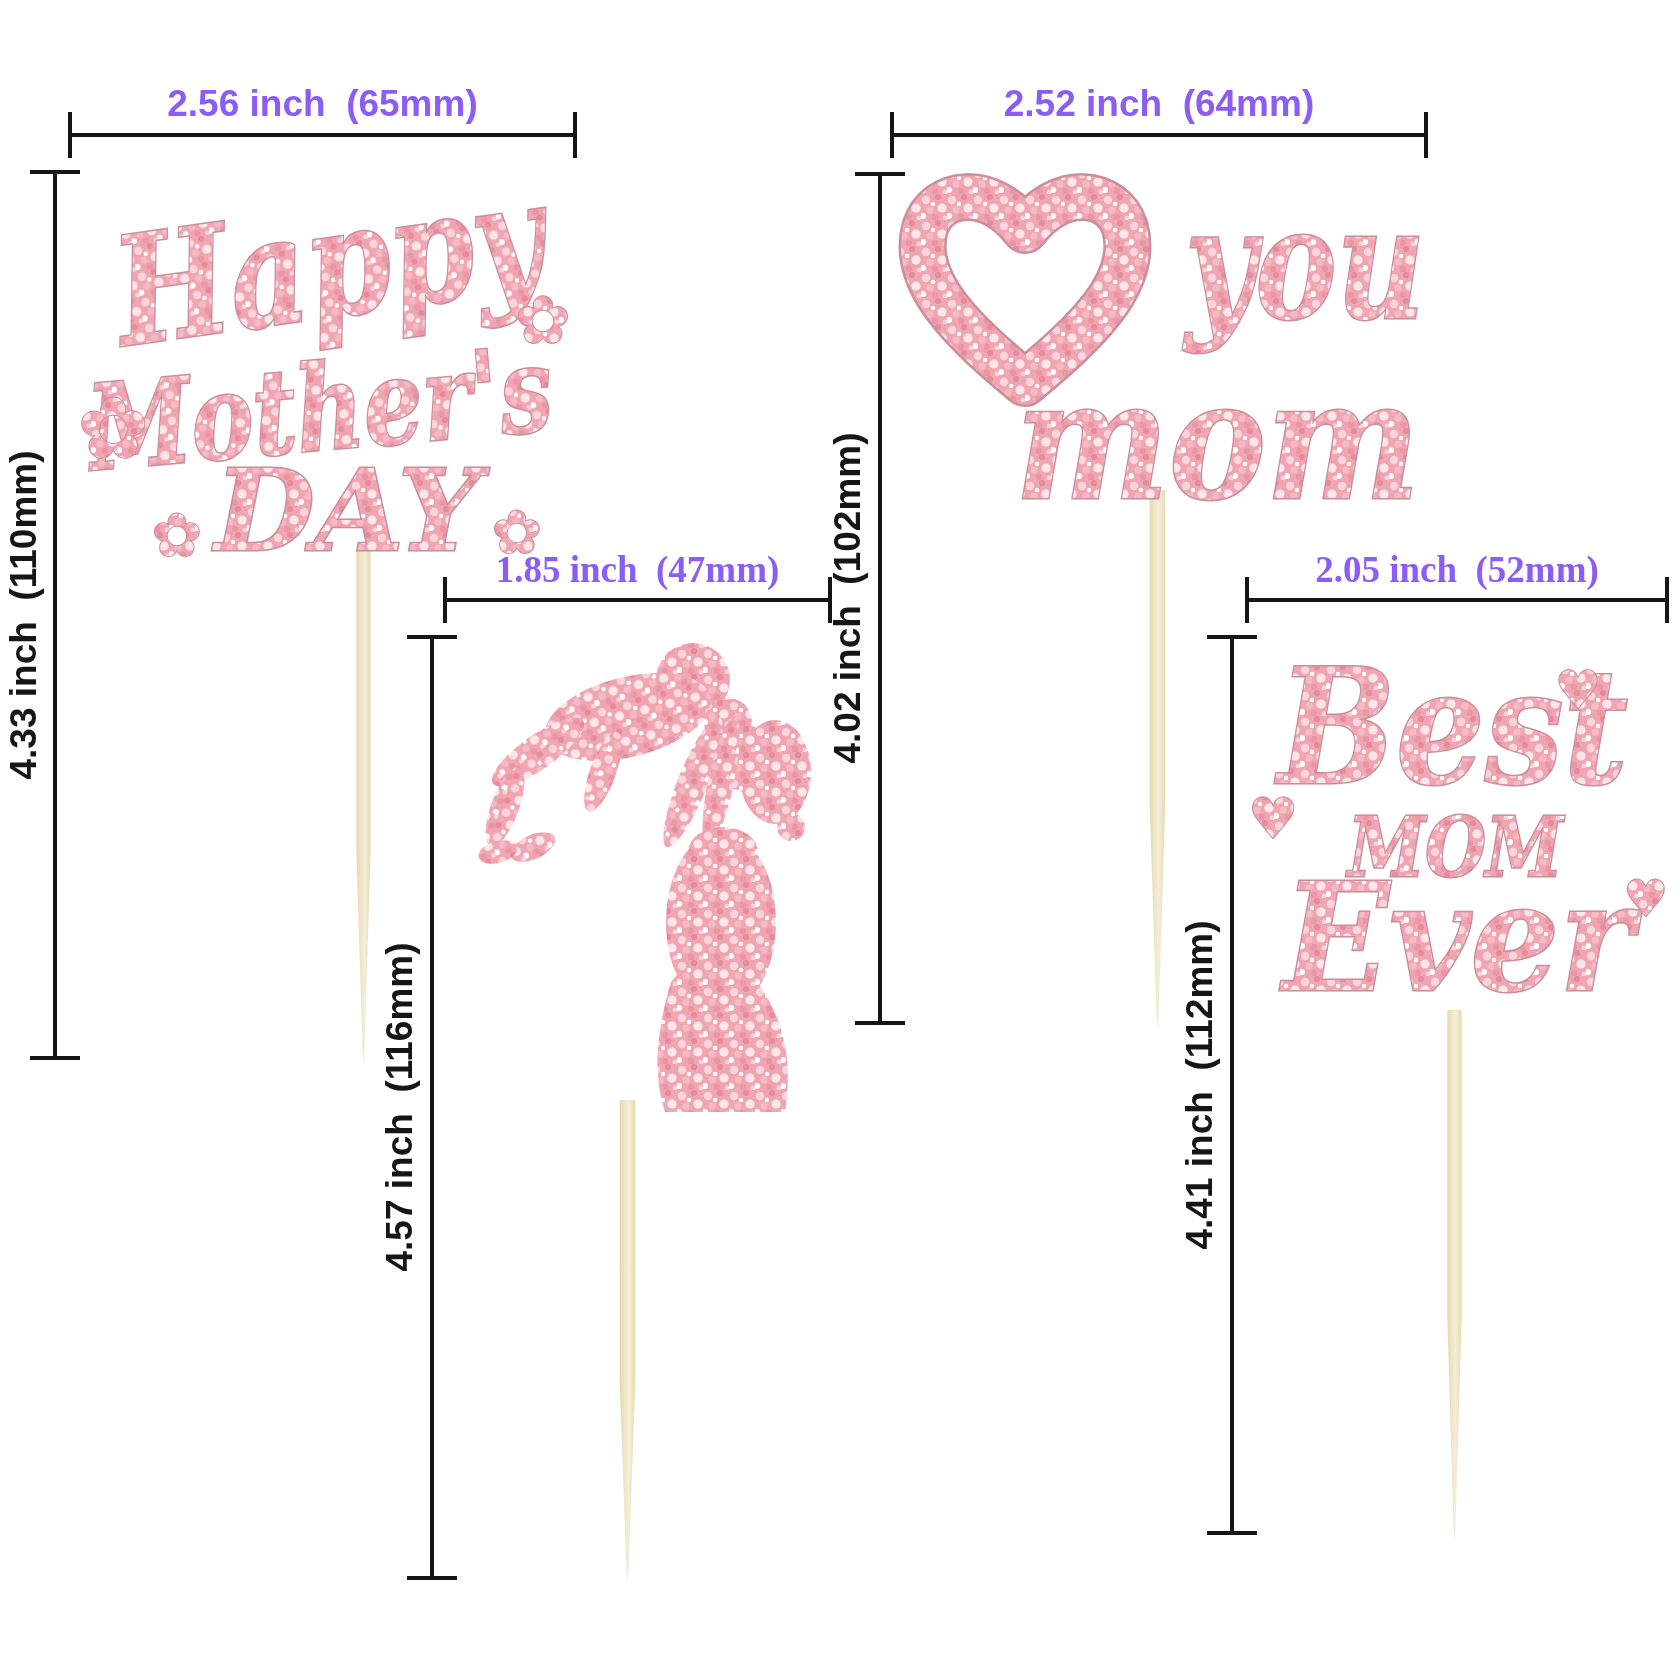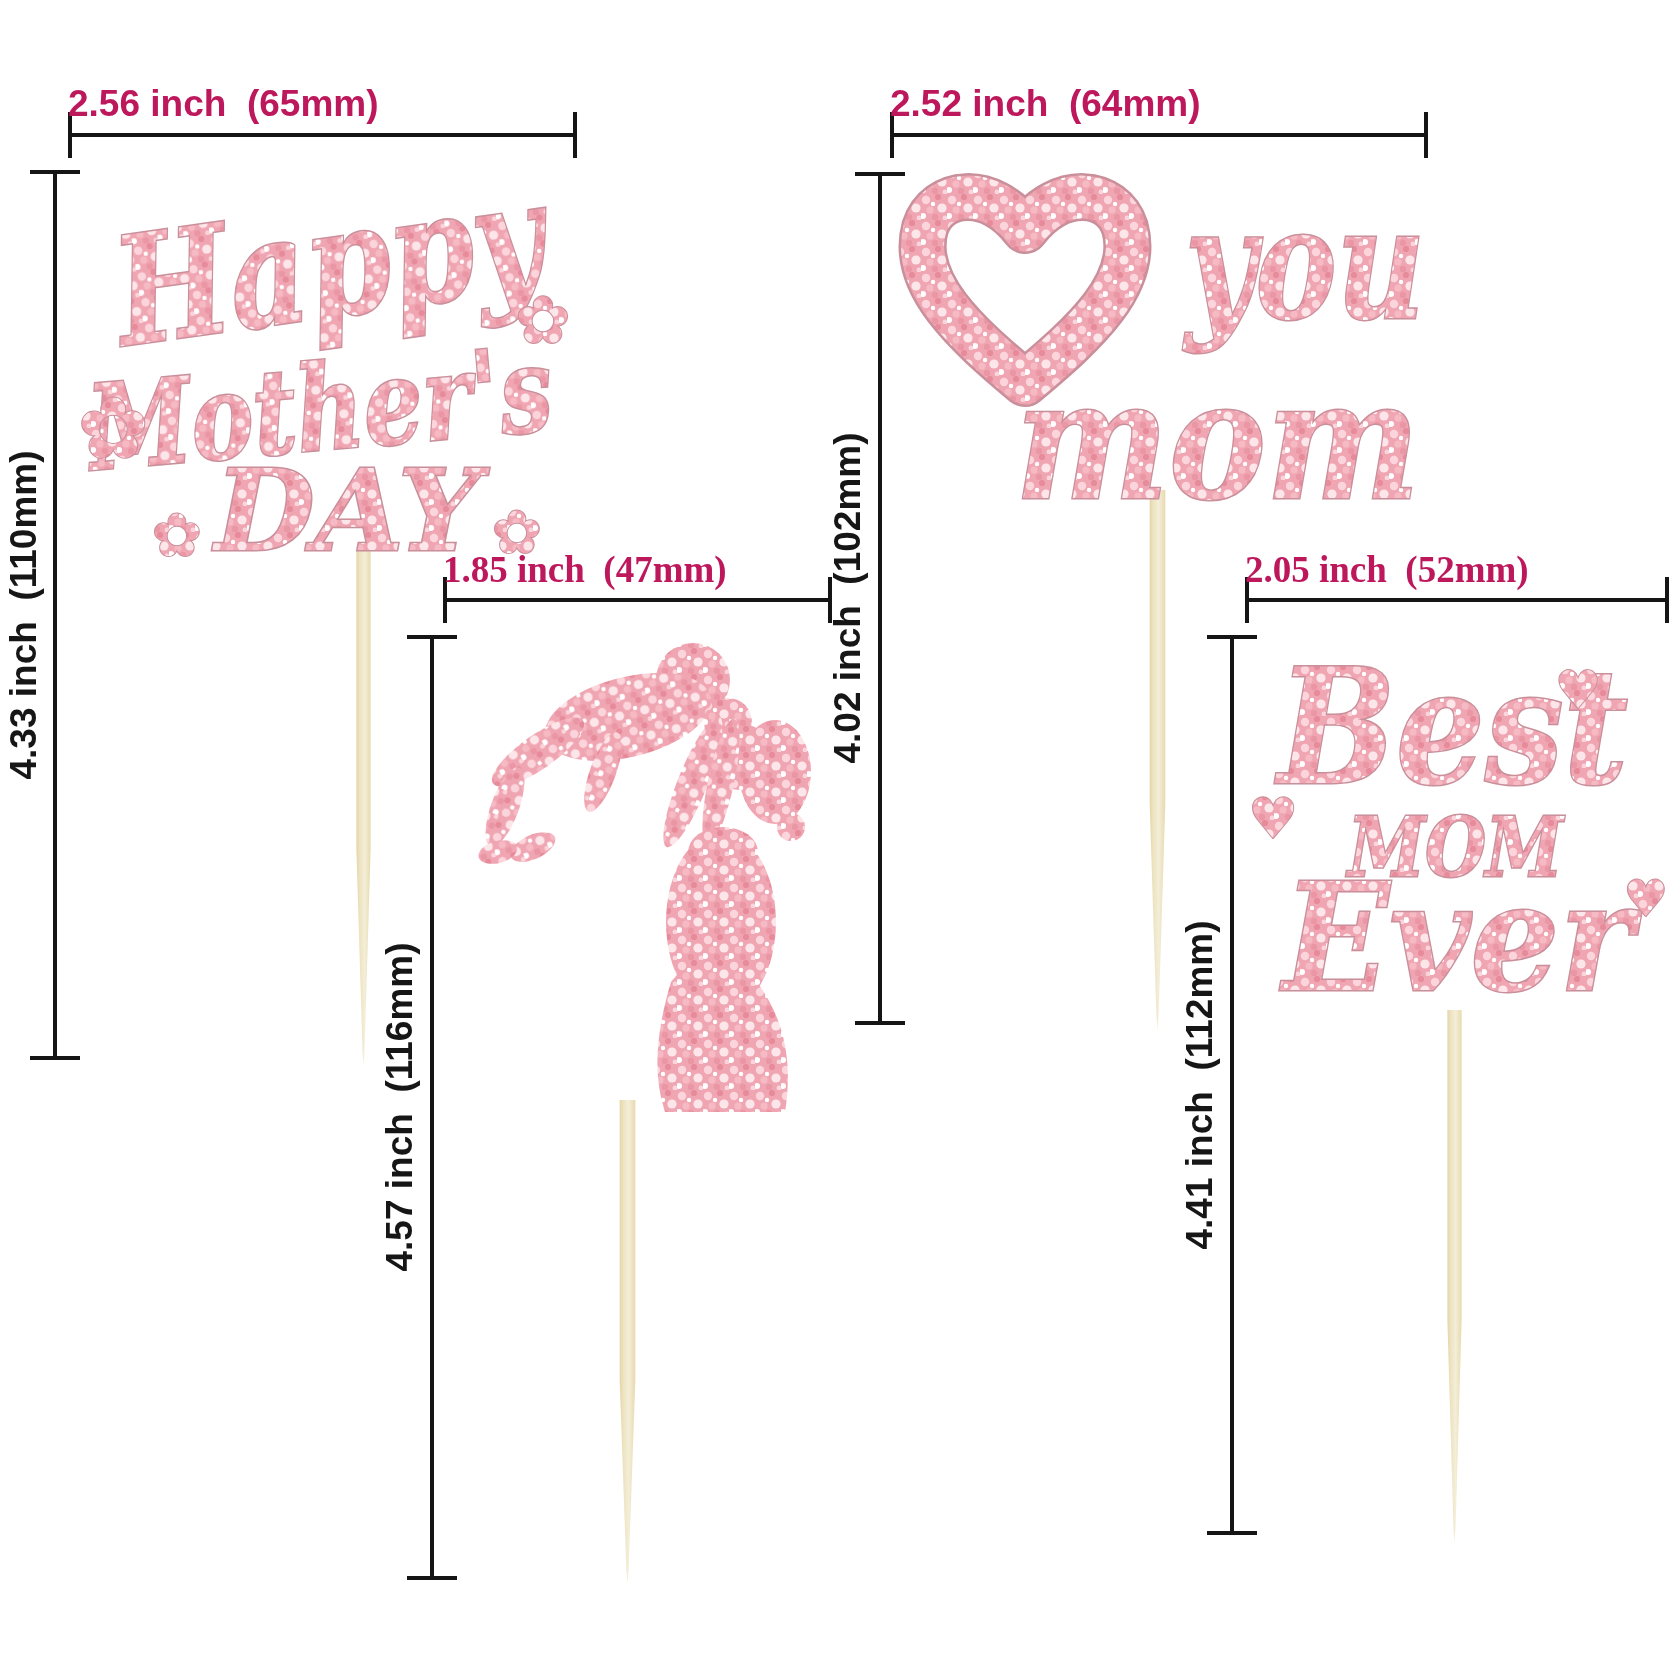--- a/index.html
+++ b/index.html
@@ -8,21 +8,21 @@
 
   
   .dh{position:absolute;height:4px;background:#151515;}
   .dh::before,.dh::after{content:"";position:absolute;width:4px;height:46px;top:-21px;background:#151515;}
   .dh::before{left:0}.dh::after{right:0}
   .dv{position:absolute;width:4px;background:#151515;}
   .dv::before,.dv::after{content:"";position:absolute;height:4px;width:50px;left:-23px;background:#151515;}
   .dv::before{top:0}.dv::after{bottom:0}
 
   
-  .hlabel{position:absolute;font-weight:bold;font-size:37px;color:#be185d;white-space:pre;}
+  .hlabel{position:absolute;text-align:center;font-weight:bold;font-size:37px;color:#8b5cf6;white-space:pre;}
   .vlabel{position:absolute;width:470px;height:46px;line-height:46px;text-align:center;font-weight:bold;
           font-size:37px;color:#161616;white-space:pre;transform:rotate(-90deg);}
 
   
   .stick{position:absolute;
     background:linear-gradient(90deg,#d8c693 0%,#ece2bd 30%,#f4eed9 55%,#e6d9ab 85%,#d5c28b 100%);
     clip-path:polygon(16% 0%,84% 0%,84% 58%,55% 97%,50% 100%,45% 97%,16% 58%);}
 
   .topper{position:absolute;overflow:visible;}
   svg{overflow:visible;}

